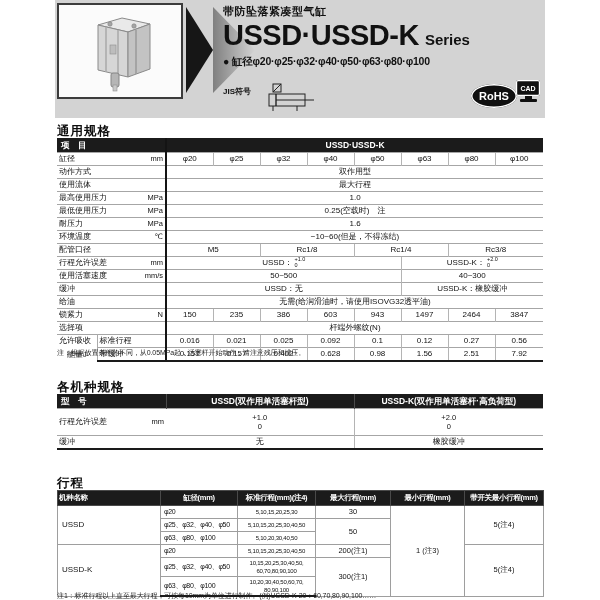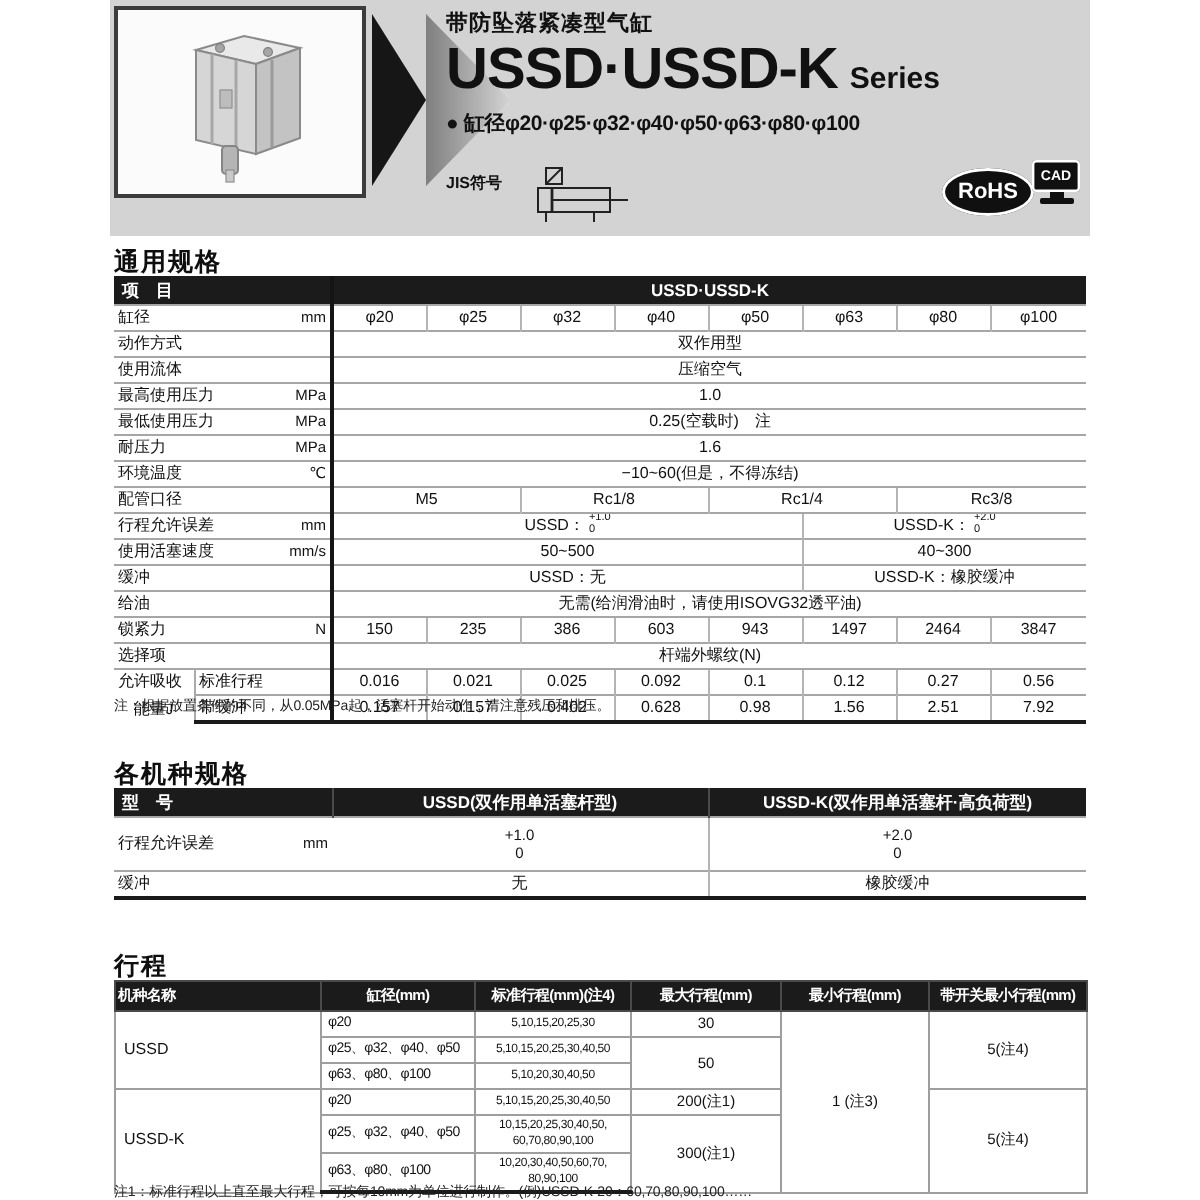--- a/index.html
+++ b/index.html
@@ -174,21 +174,21 @@
             </div>
           </td>
         <td colspan="8">双作用型</td>
       </tr>
       <tr>
         <td colspan="2" class="lab thick">
             <div class="lr">
               <span>使用流体</span>
             </div>
           </td>
-        <td colspan="8">压缩空气</td>
+        <td colspan="8">最大行程</td>
       </tr>
       <tr>
         <td colspan="2" class="lab thick">
             <div class="lr">
               <span>最高使用压力</span>
               <span class="u">MPa</span>
             </div>
           </td>
         <td colspan="8">1.0</td>
       </tr>

